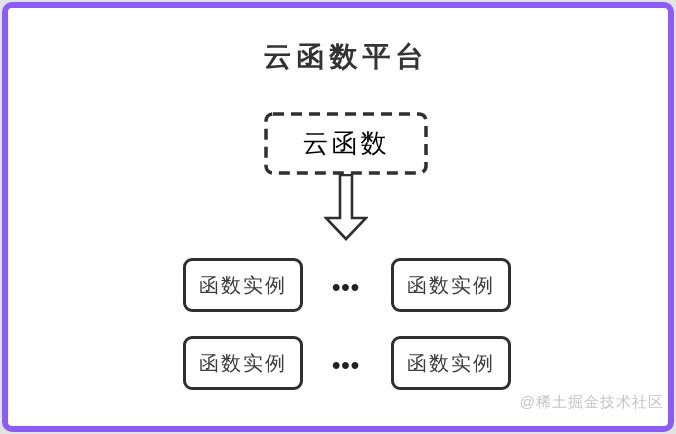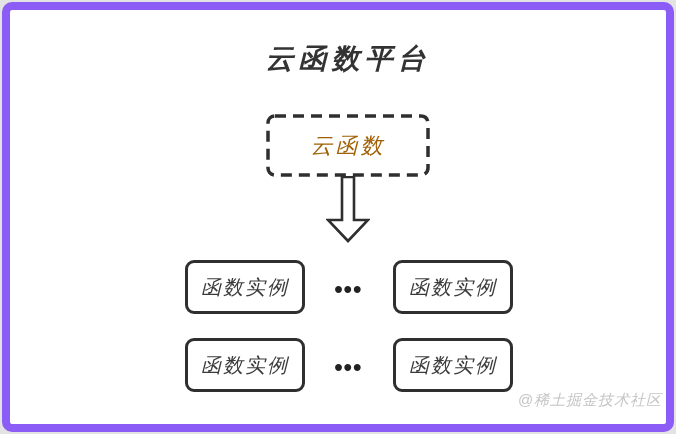--- a/index.html
+++ b/index.html
@@ -6,47 +6,46 @@
     margin: 0; padding: 0;
     width: 676px; height: 434px;
     background: #e3e3e3;
     font-family: "Liberation Sans", "DejaVu Sans", sans-serif;
     overflow: hidden;
   }
   .frame {
     position: absolute;
     left: 2px; top: 2px; right: 2px; bottom: 2px;
     background: #ffffff;
-    border: 8px solid #8b5cf6;
+    border: 6px solid #8b5cf6;
     border-radius: 10px;
     box-sizing: border-box;
-    font-style: italic;
   }
   .title {
     position: absolute;
     left: 0; top: 30px; width: 676px;
     text-align: center;
     font-size: 28px;
     font-weight: bold;
     letter-spacing: 5px;
     color: #333333;
   }
   .cloud-box {
     position: absolute;
     left: 256px; top: 104px;
     width: 164px; height: 63px;
   }
   .cloud-box svg { position: absolute; left: 0; top: 0; }
   .cloud-box .label {
     position: absolute; left: 0; top: 0;
     width: 100%; height: 100%;
     display: flex; align-items: center; justify-content: center;
-    font-size: 22px;
+    font-size: 26px;
     letter-spacing: 3px;
-    color: #a16207;
+    color: #000000;
   }
   .down-arrow {
     position: absolute;
     left: 316px; top: 166px;
   }
   .inst-box {
     position: absolute;
     width: 120px; height: 54px;
     box-sizing: border-box;
     border: 3px solid #2f2f2f;

